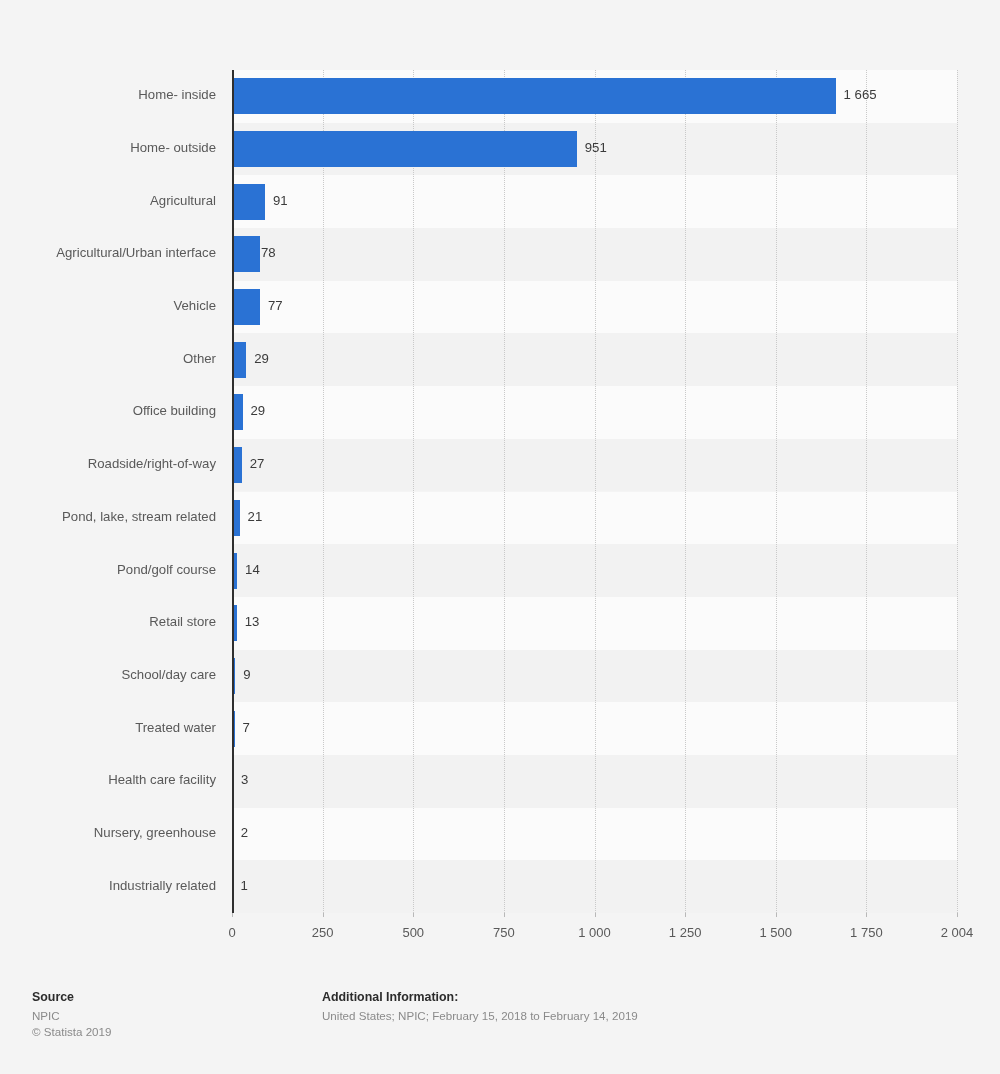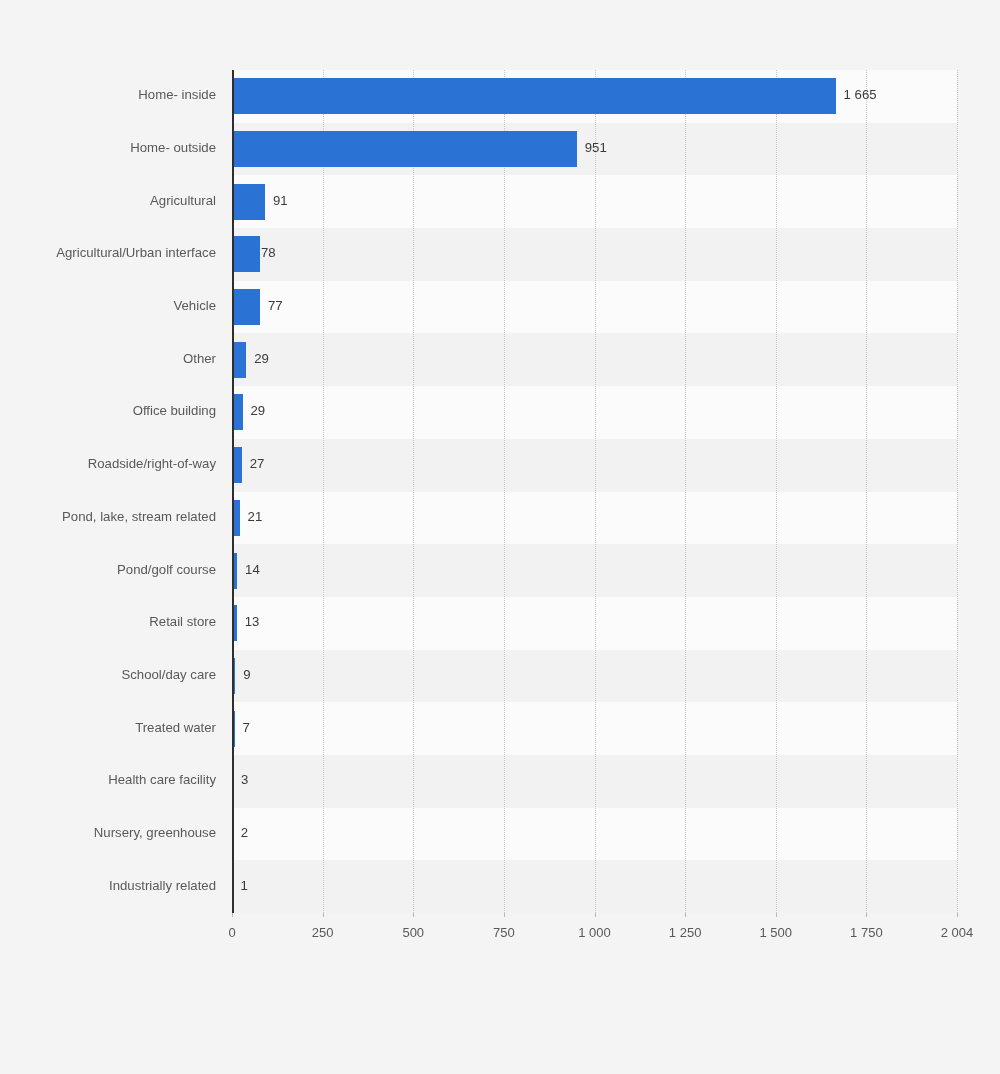--- a/index.html
+++ b/index.html
@@ -236,14 +236,25 @@
         <div class="xtick-mark" style="left: 543.75px;"></div>
         <div class="xtick-label" style="left: 543.75px;">1 500</div>
         <div class="xtick-mark" style="left: 634.375px;"></div>
         <div class="xtick-label" style="left: 634.375px;">1 750</div>
         <div class="xtick-mark" style="left: 725px;"></div>
         <div class="xtick-label" style="left: 725px;">2 004</div>
       </div>
 
   </div>
 
+  <div id="footer">
+    <div id="source-block">
+      <div class="foot-head">Source</div>
+      <div class="foot-line">NPIC</div>
+      <div class="foot-line">© Statista 2019</div>
+    </div>
+    <div id="addl-block">
+      <div class="foot-head">Additional Information:</div>
+      <div class="foot-line">United States; NPIC; February 15, 2018 to February 14, 2019</div>
+    </div>
+  </div>
 
 </div>
 
 </body></html>

